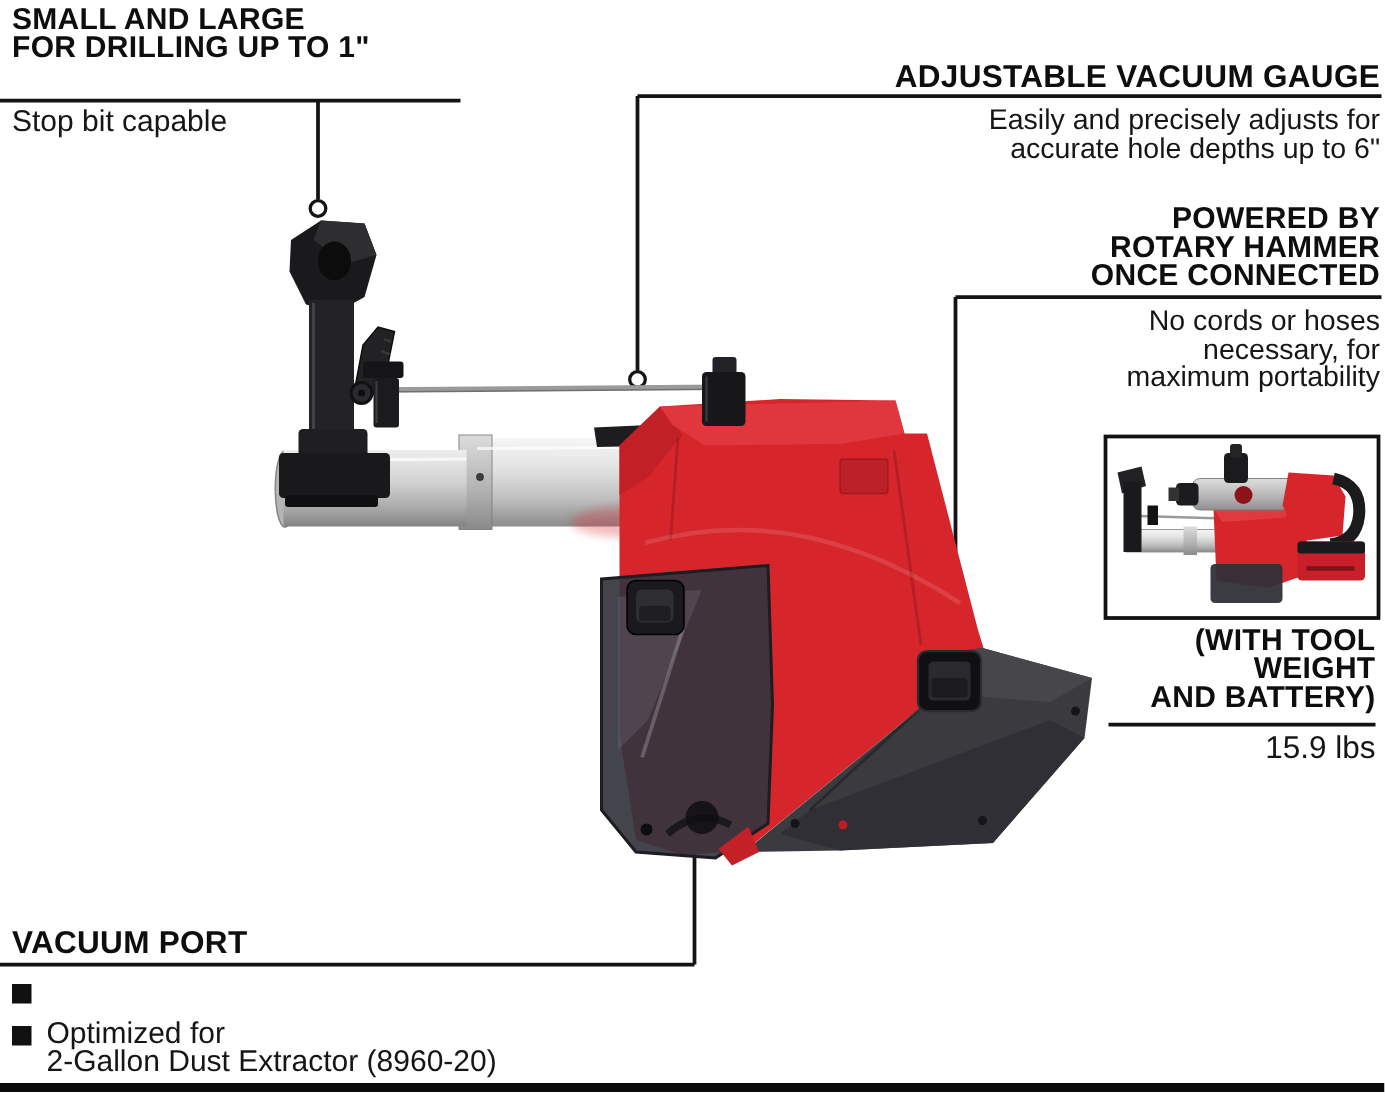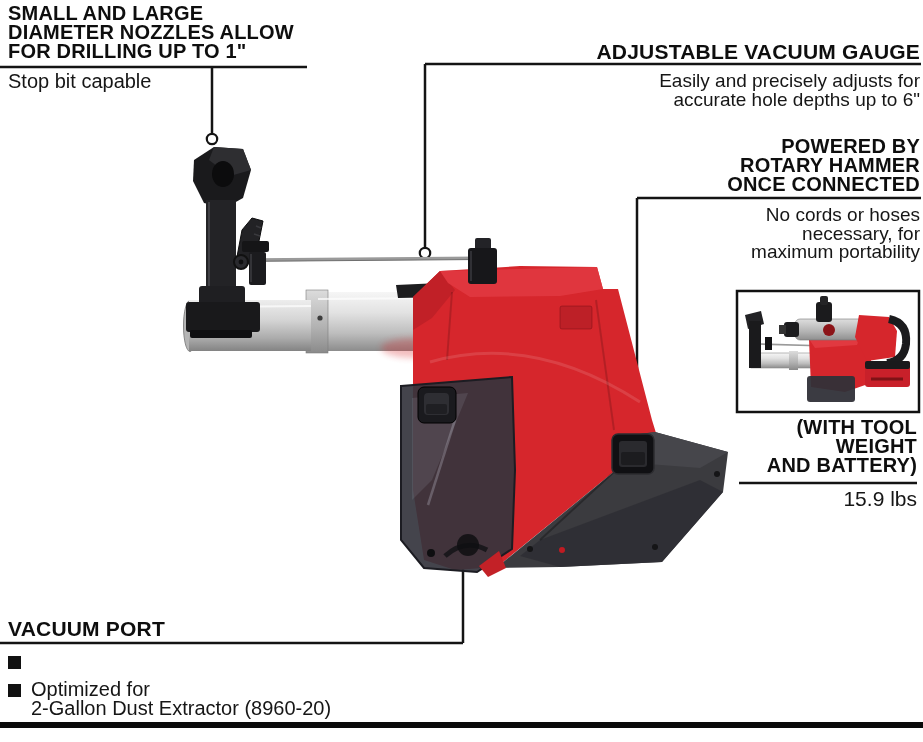--- a/index.html
+++ b/index.html
@@ -195,21 +195,20 @@
 
         <rect x="128" y="70" width="45" height="26" rx="3" fill="#c8202a"></rect>
         <rect x="128" y="70" width="45" height="8" rx="2" fill="#1a1a1c"></rect>
         <line x1="134" y1="88" x2="166" y2="88" stroke="#7e1216" stroke-width="3"></line>
       </g>
     </g>
   </svg>
 
   <div class="txt heading" style="left:8px;top:4px;width:320px;">
     <span class="line">SMALL AND LARGE</span>
-    <span class="line">DIAMETER NOZZLES ALLOW</span>
     <span class="line">FOR DRILLING UP TO 1"</span>
   </div>
   <div class="txt body-text" style="left:8px;top:72px;">Stop bit capable</div>
 
   <div class="txt heading align-right" style="right:3px;top:42px;width:420px;font-size:21px;">ADJUSTABLE VACUUM GAUGE</div>
   <div class="txt small-body align-right" style="right:3px;top:72px;width:420px;">
     <span class="line">Easily and precisely adjusts for</span>
     <span class="line">accurate hole depths up to 6"</span>
   </div>
 

